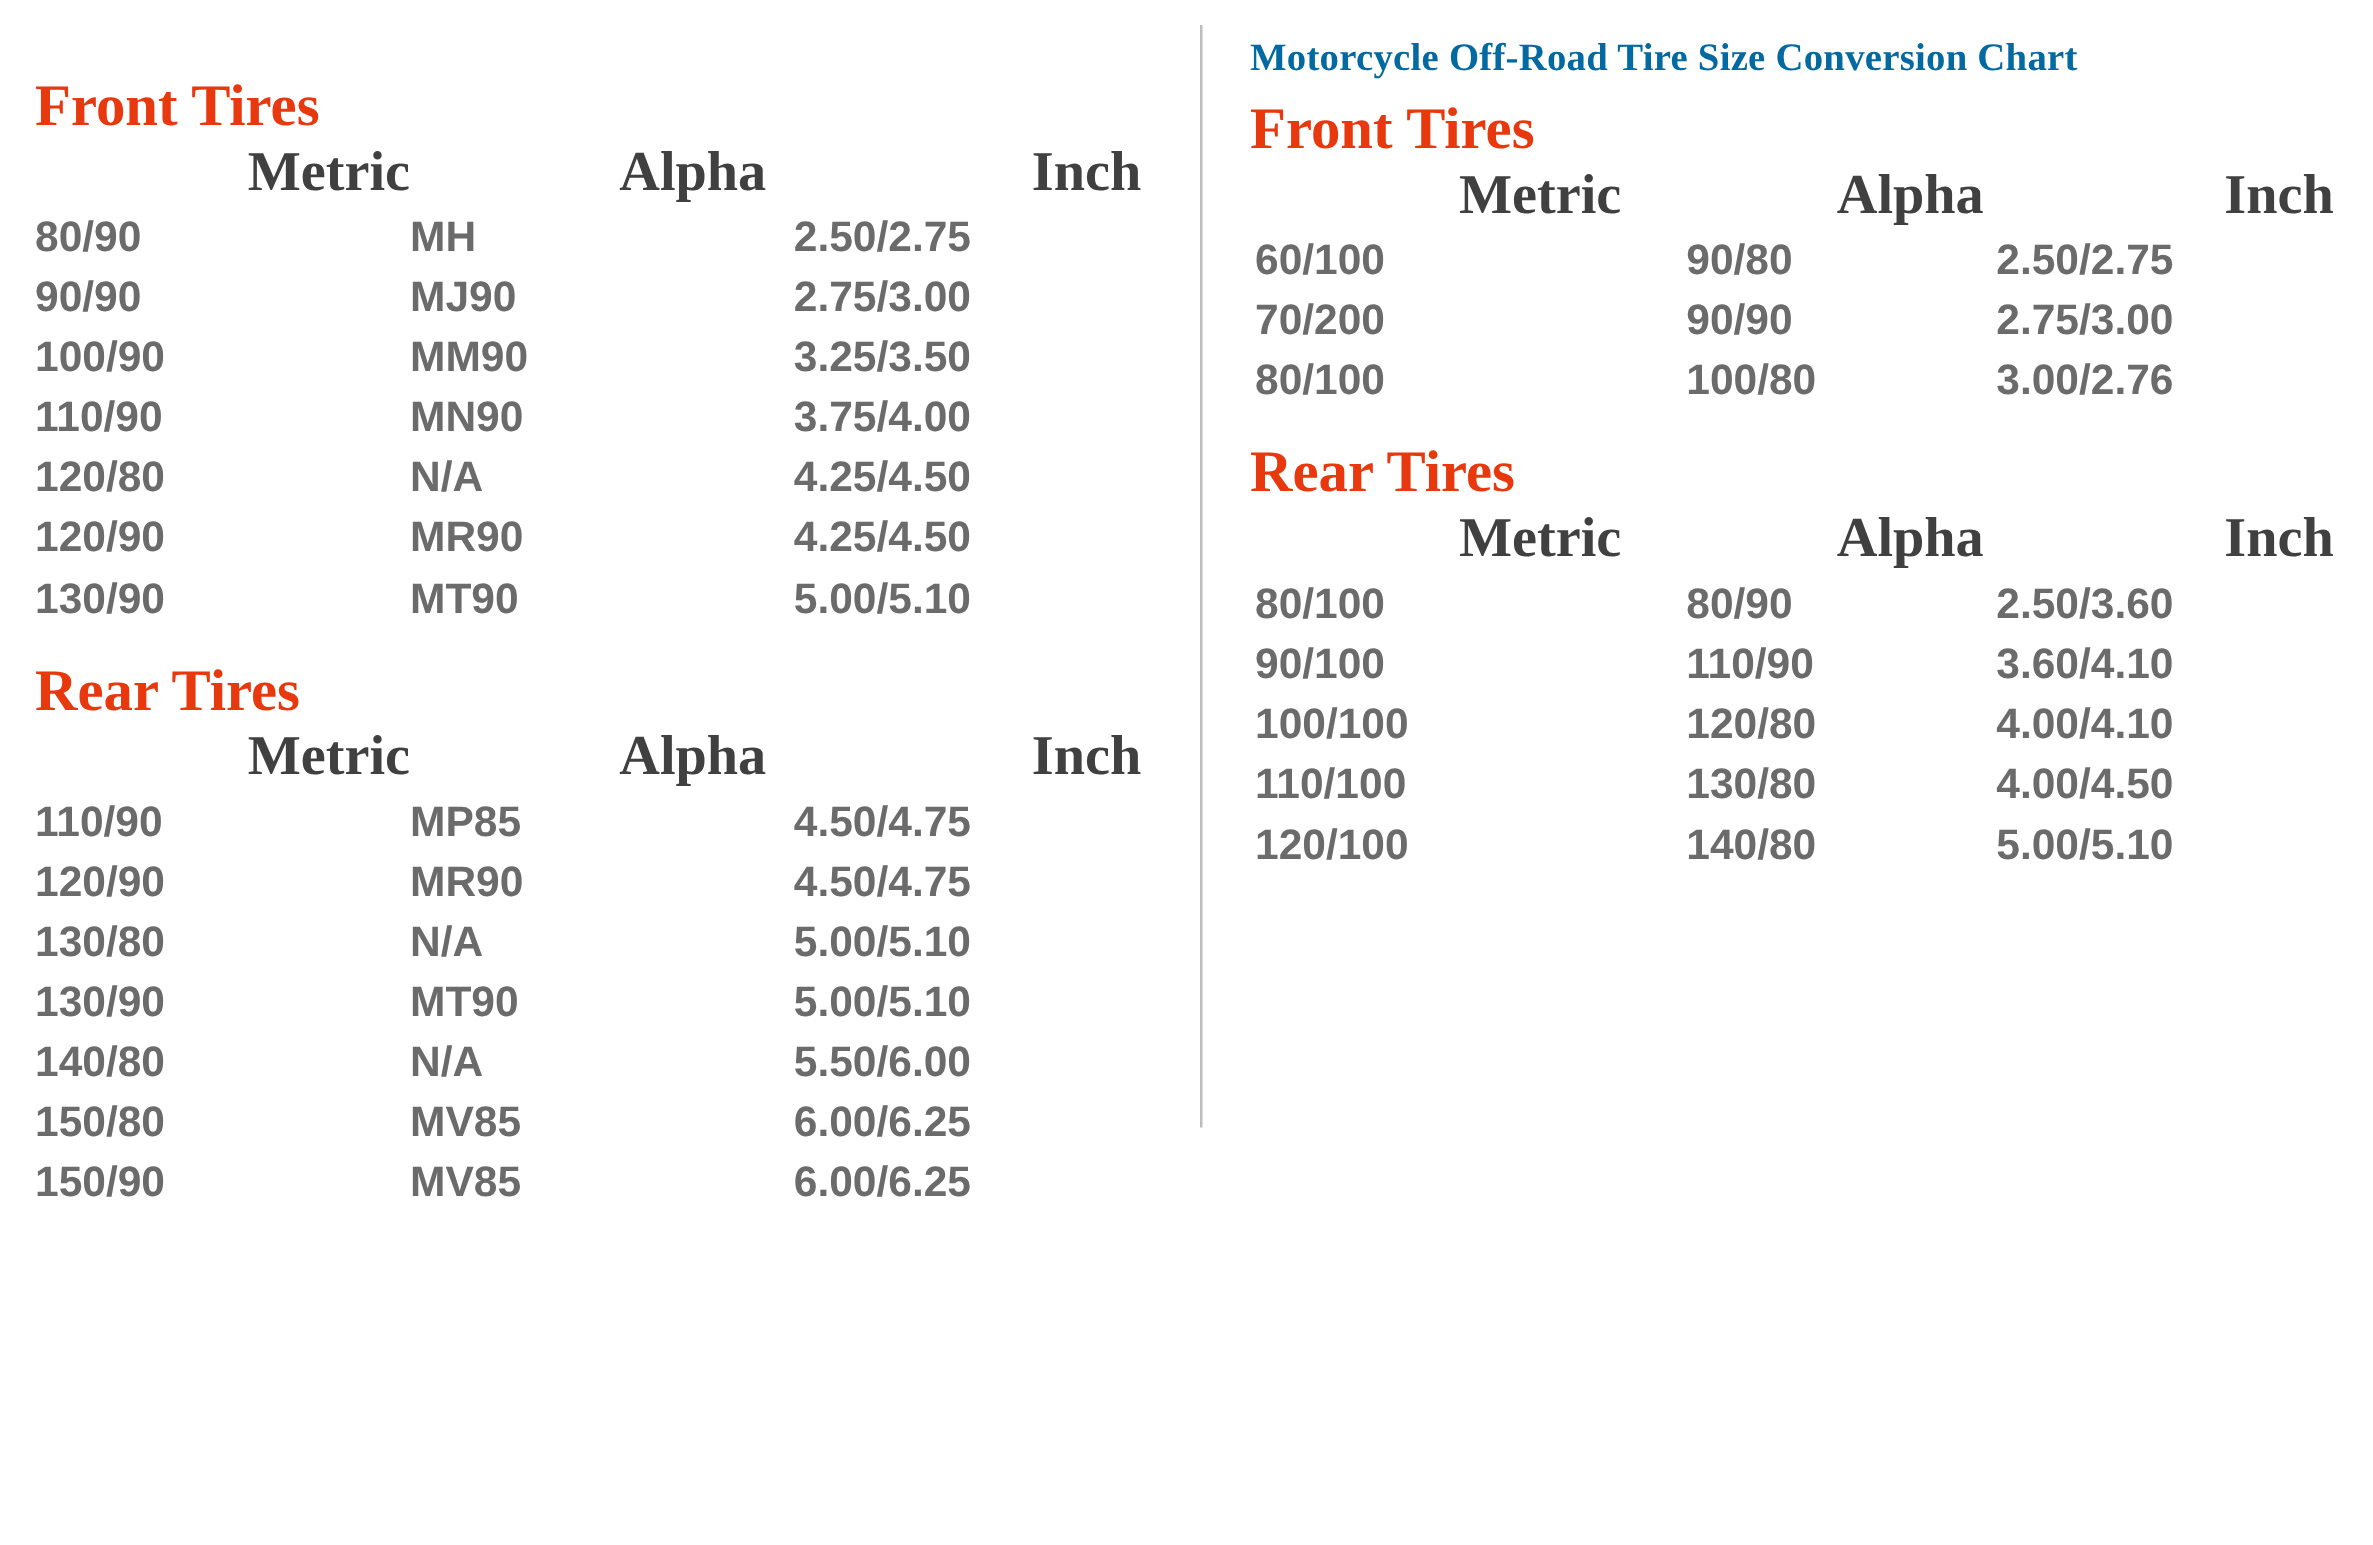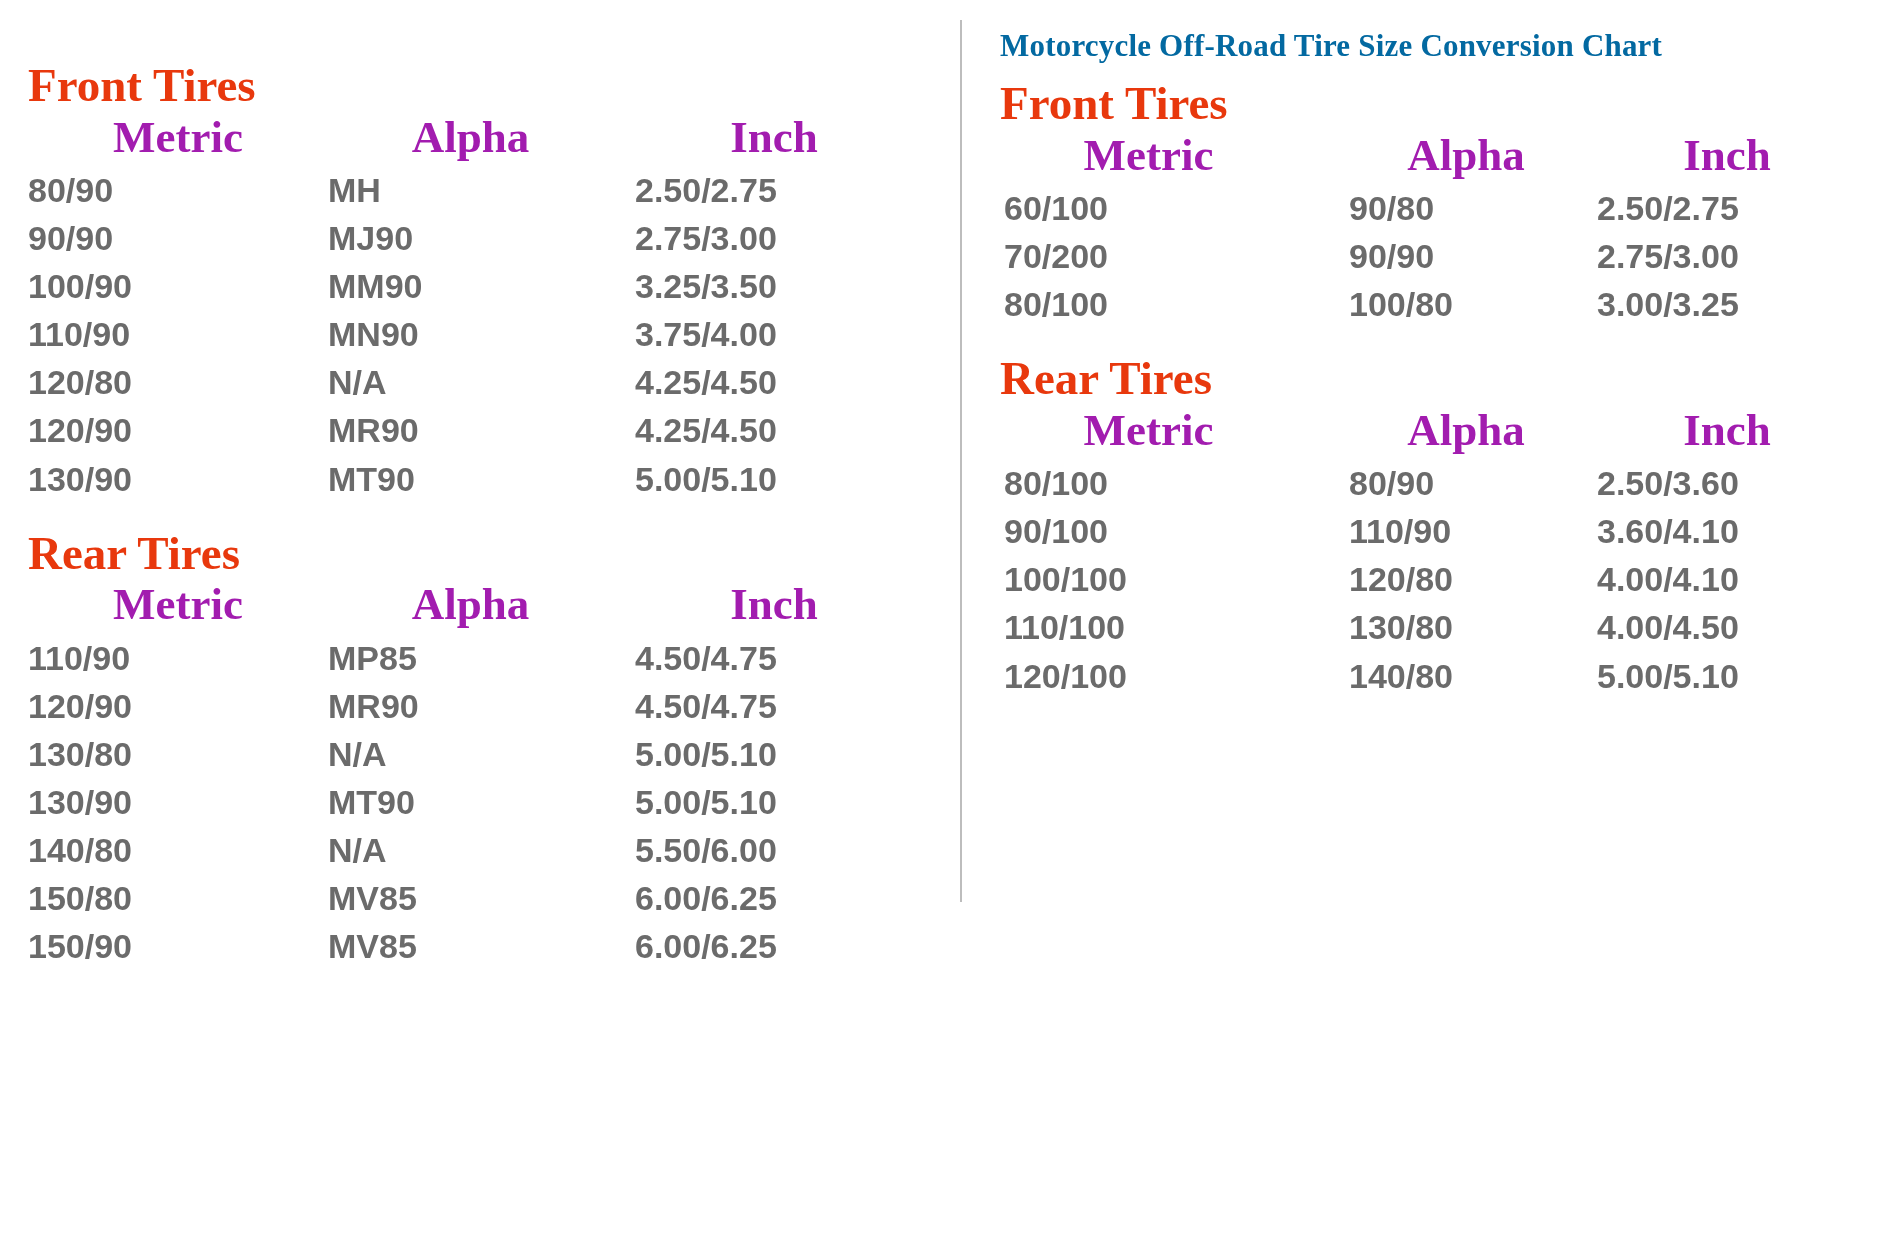--- a/index.html
+++ b/index.html
@@ -67,22 +67,22 @@
   table.tires {
     border-collapse: collapse;
     table-layout: fixed;
     margin: 0;
     padding: 0;
   }
   table.tires th {
     font-family: "Liberation Serif", serif;
     font-weight: bold;
     font-size: 45px;
-    color: #a21caf;
-    text-align: center;
+    color: #404040;
+    text-align: right;
     padding: 0 0 6px 0;
     line-height: 1.05;
     white-space: nowrap;
   }
   table.tires td {
     font-family: "Liberation Sans", sans-serif;
     font-weight: bold;
     font-size: 34px;
     color: #6b6b6b;
     text-align: left;
@@ -249,21 +249,21 @@
           <td class="c3">2.50/2.75</td>
         </tr>
         <tr>
           <td class="c1">70/200</td>
           <td class="c2">90/90</td>
           <td class="c3">2.75/3.00</td>
         </tr>
         <tr>
           <td class="c1">80/100</td>
           <td class="c2">100/80</td>
-          <td class="c3">3.00/3.25</td>
+          <td class="c3">3.00/2.76</td>
         </tr>
       </tbody>
     </table>
 
     <div class="section-title rear">Rear Tires</div>
     <table class="tires tbl-right">
       <colgroup>
           <col class="c1">
           <col class="c2">
           <col class="c3">

